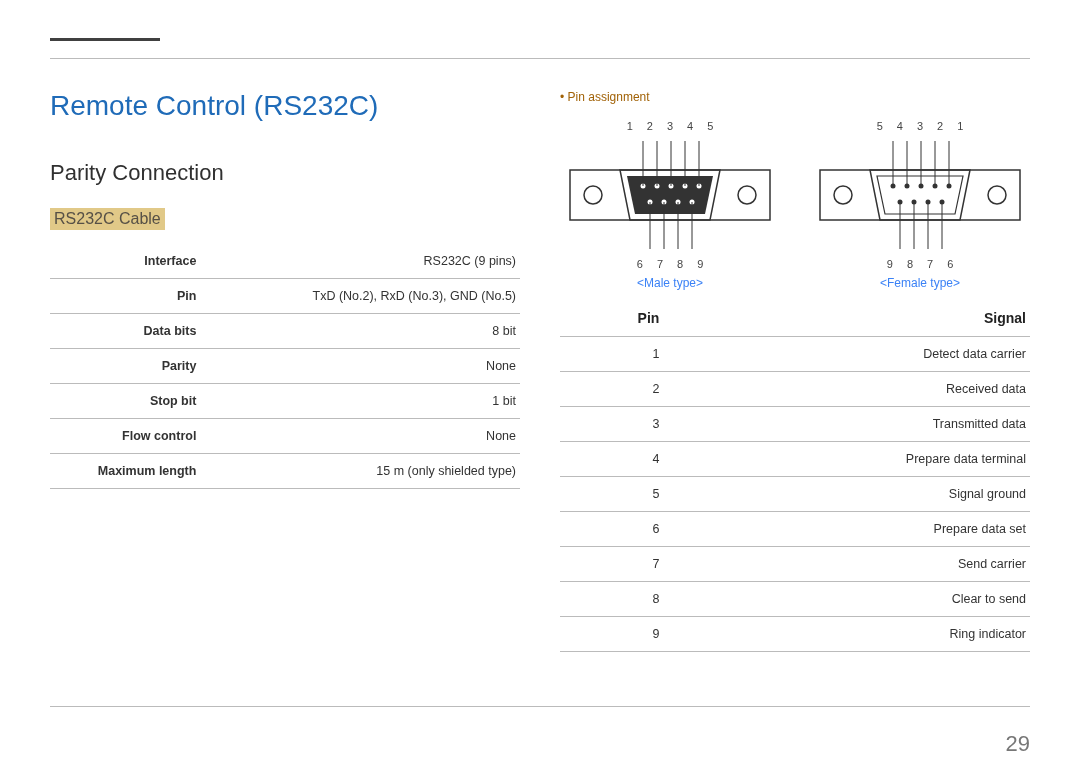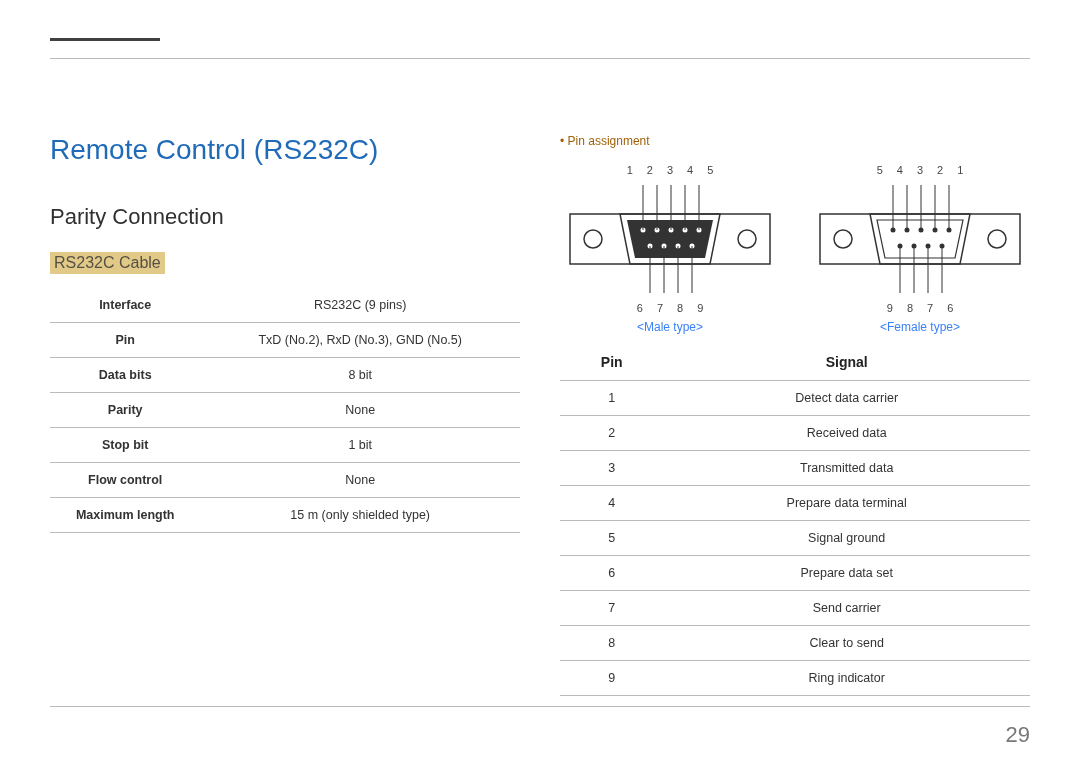--- a/index.html
+++ b/index.html
@@ -21,21 +21,20 @@
   .top-rule {
     position: absolute;
     top: 58px; left: 50px; right: 50px;
     height: 1px; background: #bbb;
   }
   .page-body {
     display: flex;
     position: absolute;
     top: 90px; left: 50px; right: 50px; bottom: 60px;
     gap: 40px;
-    margin-top: 44px;
   }
   .col { flex: 1 1 0; }
   h1.title {
     color: #1f6bb8;
     font-weight: 400;
     font-size: 28px;
     margin-bottom: 38px;
   }
   h2.section {
     color: #303030;
@@ -49,21 +48,21 @@
     color: #565046;
     font-weight: 400;
     font-size: 16px;
     padding: 2px 4px;
     margin-bottom: 14px;
   }
   table.spec, table.signals { width: 100%; border-collapse: collapse; font-size: 12.5px; }
   table.spec td, table.signals td, table.signals th {
     padding: 10px 4px;
     border-bottom: 1px solid #bbb;
-    text-align: center;
+    text-align: right;
     font-weight: 400;
   }
   table.spec td:first-child { font-weight: 700; width: 32%; color: #333; }
   table.signals th { color: #222; font-weight: 600; font-size: 14px; }
   table.signals td:first-child { width: 22%; }
   .bullet-line { font-size: 12px; color:#a16207; margin-bottom: 10px; }
   .bullet-line::before { content: "•  "; }
   .connectors {
     display: flex;
     justify-content: space-around;
@@ -73,21 +72,21 @@
   .conn-block { display:flex; flex-direction:column; align-items:center; gap:6px; }
   .conn-caption { font-size: 12px; color:#3b82f6; }
   
   .db9 { position: relative; width: 210px; height: 150px; }
   .db9 .pin-label-row { position:absolute; left:0; right:0; display:flex; justify-content:center; gap:14px; font-size:11px; color:#444; }
   .db9 .top-row { top:0; }
   .db9 .bot-row { bottom:0; }
   .db9 svg { position:absolute; top:16px; left:0; width:210px; height:118px; }
   .page-num {
     position: absolute;
-    right: 50px; bottom: 15px;
+    right: 50px; bottom: 6px;
     font-size: 22px; color: #777;
   }
   .bottom-rule {
     position:absolute; left:50px; right:50px; bottom:56px;
     height:1px; background:#bbb;
   }
 </style>
 </head>
 <body>
 

